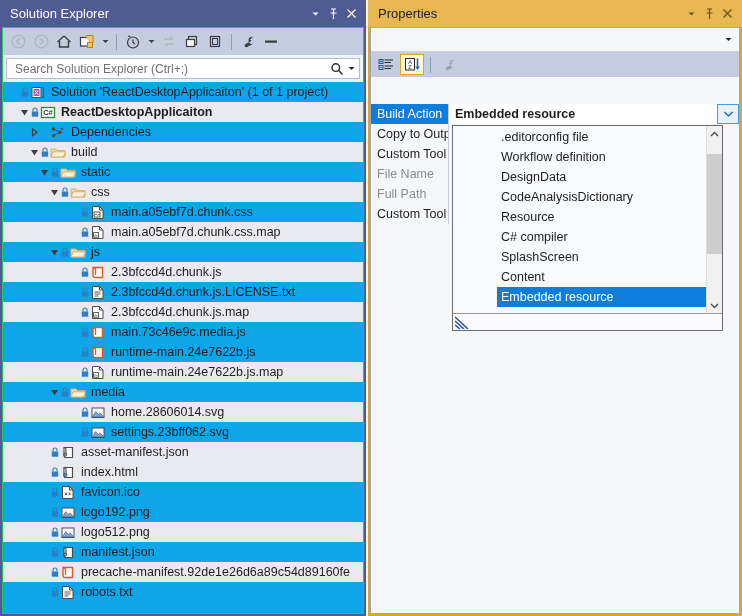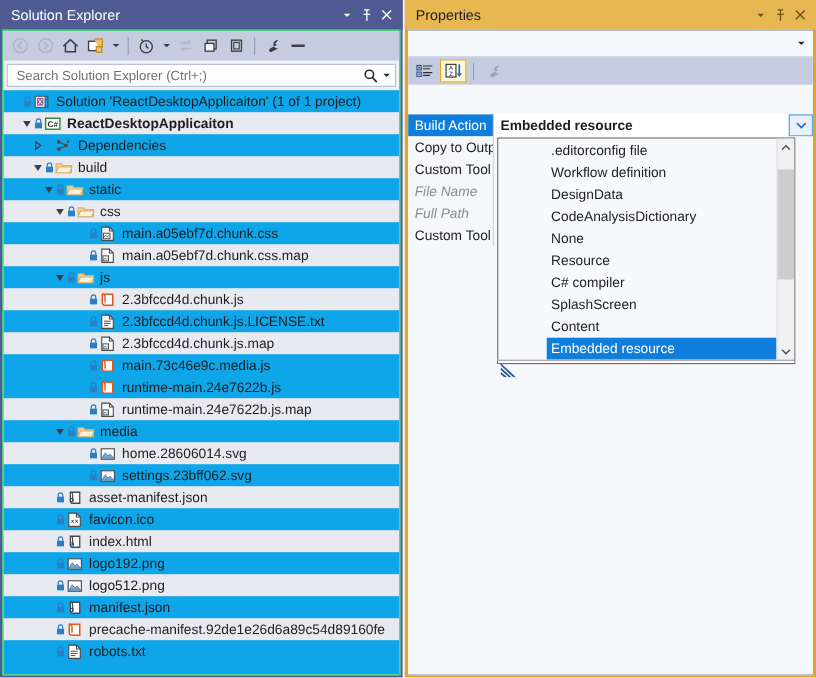--- a/index.html
+++ b/index.html
@@ -136,21 +136,21 @@
   .pr-row { display: flex; height: 20px; align-items: stretch; font-size: 12.5px; }
   .pr-name {
     width: 78px; flex: 0 0 78px;
     padding-left: 6px;
     display: flex; align-items: center;
     border-right: 1px solid #c8cedf;
     background: #f6f7fb;
     white-space: nowrap; overflow: hidden;
     color: #1e1e1e;
   }
-  .pr-row.readonly .pr-name { color: #8b8b94; font-style: italic; }
+  .pr-row.readonly .pr-name { color: #8b8b94; }
   .pr-row.selected .pr-name { background: #0f7ddb; color: #ffffff; }
   .pr-row.selected { background: #ffffff; }
   .pr-val {
     flex: 1; display: flex; align-items: center;
     padding-left: 6px; background: #f6f7fb;
     white-space: nowrap; overflow: hidden;
   }
   .pr-row.selected .pr-val { background: #ffffff; font-weight: bold; }
   .pr-dd-btn {
     width: 22px; flex: 0 0 22px;
@@ -668,57 +668,57 @@
             </span>
             <span class="ico">
               <svg width="16" height="15" viewBox="0 0 16 15">
                 <path d="M4 2.5 H12.5 V12.5 H6 Q4 12.5 4 10.5 Z" fill="#ffffff" stroke="#4a4a4a" stroke-width="1.2"></path>
                 <path d="M4 2.5 Q6 2.5 6 4.5 V10.5" fill="none" stroke="#4a4a4a" stroke-width="1.1"></path>
                 <circle cx="5.2" cy="9.6" r="1.5" fill="none" stroke="#4a4a4a" stroke-width="1"></circle>
               </svg>
             </span>
             <span class="tlabel">asset-manifest.json</span>
           </div>
+          <div class="trow alt">
+            <span style="flex: 0 0 34px;"></span>
+            <span class="twist"></span>
+            <span class="lock">
+              <svg width="8" height="11" viewBox="0 0 8 11">
+                <path d="M2 4.5 V3 a2 2 0 0 1 4 0 V4.5" fill="none" stroke="#2b7fc4" stroke-width="1.1"></path>
+                <rect x="0.8" y="4.5" width="6.4" height="5.2" fill="#2b7fc4"></rect>
+              </svg>
+            </span>
+            <span class="ico">
+              <svg width="16" height="15" viewBox="0 0 16 15">
+                <path d="M4 2.5 H12.5 V12.5 H6 Q4 12.5 4 10.5 Z" fill="#ffffff" stroke="#4a4a4a" stroke-width="1.2"></path>
+                <path d="M4 2.5 Q6 2.5 6 4.5 V10.5" fill="none" stroke="#4a4a4a" stroke-width="1.1"></path>
+                <circle cx="5.4" cy="10" r="1.6" fill="none" stroke="#2b5797" stroke-width="1"></circle>
+                <circle cx="5.4" cy="10" r="0.6" fill="#2b5797"></circle>
+              </svg>
+            </span>
+            <span class="tlabel">index.html</span>
+          </div>
           <div class="trow">
             <span style="flex: 0 0 34px;"></span>
             <span class="twist"></span>
             <span class="lock">
               <svg width="8" height="11" viewBox="0 0 8 11">
                 <path d="M2 4.5 V3 a2 2 0 0 1 4 0 V4.5" fill="none" stroke="#2b7fc4" stroke-width="1.1"></path>
                 <rect x="0.8" y="4.5" width="6.4" height="5.2" fill="#2b7fc4"></rect>
               </svg>
             </span>
             <span class="ico">
               <svg width="16" height="15" viewBox="0 0 16 15">
                 <path d="M2.5 1.5 H9.5 L13 5 V13.5 H2.5 Z" fill="#ffffff" stroke="#4a4a4a" stroke-width="1"></path>
                 <path d="M9.5 1.5 V5 H13" fill="none" stroke="#4a4a4a" stroke-width="1"></path>
                 <path d="M5 7.6 L7 10.2 M7 7.6 L5 10.2" stroke="#4a4a4a" stroke-width="0.9"></path>
                 <path d="M8.6 7.6 L10.6 10.2 M10.6 7.6 L8.6 10.2" stroke="#4a4a4a" stroke-width="0.9"></path>
               </svg>
             </span>
             <span class="tlabel">favicon.ico</span>
-          </div>
-          <div class="trow alt">
-            <span style="flex: 0 0 34px;"></span>
-            <span class="twist"></span>
-            <span class="lock">
-              <svg width="8" height="11" viewBox="0 0 8 11">
-                <path d="M2 4.5 V3 a2 2 0 0 1 4 0 V4.5" fill="none" stroke="#2b7fc4" stroke-width="1.1"></path>
-                <rect x="0.8" y="4.5" width="6.4" height="5.2" fill="#2b7fc4"></rect>
-              </svg>
-            </span>
-            <span class="ico">
-              <svg width="16" height="15" viewBox="0 0 16 15">
-                <path d="M4 2.5 H12.5 V12.5 H6 Q4 12.5 4 10.5 Z" fill="#ffffff" stroke="#4a4a4a" stroke-width="1.2"></path>
-                <path d="M4 2.5 Q6 2.5 6 4.5 V10.5" fill="none" stroke="#4a4a4a" stroke-width="1.1"></path>
-                <circle cx="5.4" cy="10" r="1.6" fill="none" stroke="#2b5797" stroke-width="1"></circle>
-                <circle cx="5.4" cy="10" r="0.6" fill="#2b5797"></circle>
-              </svg>
-            </span>
-            <span class="tlabel">index.html</span>
           </div>
           <div class="trow">
             <span style="flex: 0 0 34px;"></span>
             <span class="twist"></span>
             <span class="lock">
               <svg width="8" height="11" viewBox="0 0 8 11">
                 <path d="M2 4.5 V3 a2 2 0 0 1 4 0 V4.5" fill="none" stroke="#2b7fc4" stroke-width="1.1"></path>
                 <rect x="0.8" y="4.5" width="6.4" height="5.2" fill="#2b7fc4"></rect>
               </svg>
             </span>
@@ -894,21 +894,20 @@
           </div>
         </div>
 
     <div class="dropdown">
       <div class="dd-list">
         <div class="dd-items" id="dd-items">
               <div class="dd-item">.editorconfig file</div>
               <div class="dd-item">Workflow definition</div>
               <div class="dd-item">DesignData</div>
               <div class="dd-item">CodeAnalysisDictionary</div>
-              <div class="dd-item">None</div>
               <div class="dd-item">Resource</div>
               <div class="dd-item">C# compiler</div>
               <div class="dd-item">SplashScreen</div>
               <div class="dd-item">Content</div>
               <div class="dd-item sel">Embedded resource</div>
             </div>
         <div class="dd-scroll">
           <div class="dd-arrow">
             <svg width="9" height="7" viewBox="0 0 9 7">
                   <path d="M1 5 L4.5 1.5 L8 5" fill="none" stroke="#4a4a4a" stroke-width="1.3"></path>

